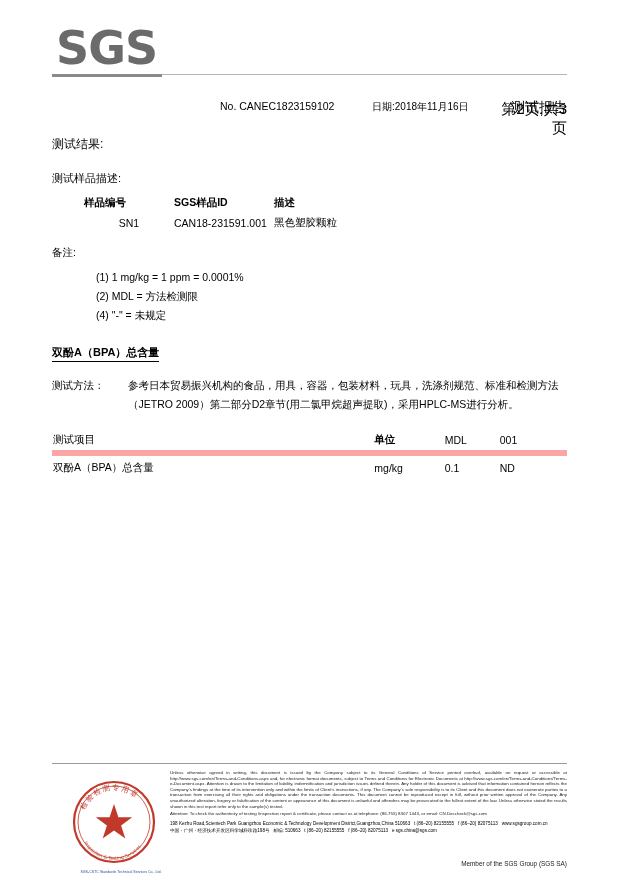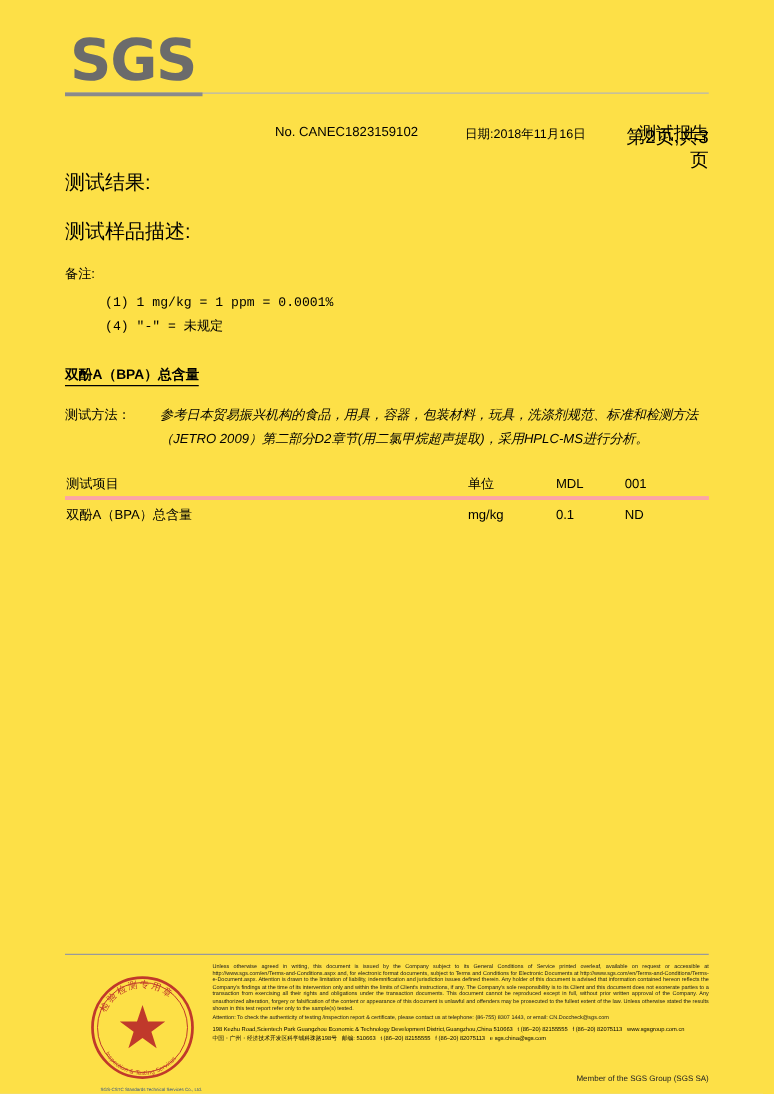--- a/index.html
+++ b/index.html
@@ -9,21 +9,21 @@
   body {
     width: 619px;
     height: 875px;
     background: #d8d8d8;
     font-family: "Liberation Sans", sans-serif;
   }
   .page {
     position: relative;
     width: 619px;
     height: 875px;
-    background: #fde047;
+    background: #ffffff;
     overflow: hidden;
   }
   .content {
     position: absolute;
     left: 52px;
     top: 22px;
     width: 515px;
   }
 
   
@@ -83,26 +83,26 @@
     font-size: 10px;
   }
   .hdr-page {
     position: absolute;
     left: 442px;
     top: 2px;
     font-size: 15px;
   }
 
   .sec-label {
-    font-size: 16px;
+    font-size: 12px;
     margin-top: 12px;
   }
 
   .sub-label {
-    font-size: 16px;
+    font-size: 11px;
     margin-top: 18px;
   }
 
   
   .sample-table {
     margin-top: 10px;
     margin-left: 32px;
     font-size: 10.5px;
     border-collapse: collapse;
   }
@@ -120,24 +120,23 @@
   .col-id  { width: 100px; }
   .col-desc{ width: 160px; }
   .sample-table td.col-no { text-align: center; }
 
   
   .notes-label {
     font-size: 10.5px;
     margin-top: 16px;
   }
   .notes {
-    margin: 8px 0 0 32px;
+    margin: 8px 0 0 44px;
     font-size: 10.5px;
     line-height: 19px;
-    font-family: Liberation Mono, monospace;
   }
 
   
   .bpa-head {
     margin-top: 20px;
     font-size: 11px;
     font-weight: bold;
     display: inline-block;
     border-bottom: 1px solid #000;
     padding-bottom: 1px;
@@ -148,38 +147,37 @@
     position: relative;
     line-height: 19px;
   }
   .method-label {
     position: absolute;
     left: 0;
     top: 0;
   }
   .method-body {
     margin-left: 76px;
-    font-style: italic;
   }
 
   
   .result-table {
     margin-top: 18px;
     width: 100%;
     border-collapse: collapse;
     font-size: 10.5px;
   }
   .result-table thead th {
     font-weight: normal;
     text-align: left;
     padding-bottom: 3px;
-    border-bottom: 3px solid #fca5a5;
+    border-bottom: 6px solid #fca5a5;
   }
   .result-table th.c-item { width: 290px; }
-  .result-table th.c-unit { width: 62px; }
+  .result-table th.c-unit { width: 62px; font-weight: bold; }
   .result-table th.c-mdl  { width: 48px; margin-left: 38px; }
   .result-table th.c-001  { width: 60px; }
   .result-table tbody td {
     padding-top: 5px;
   }
 
   
   .footer {
     position: absolute;
     left: 52px;
@@ -248,24 +246,41 @@
       <span class="doc-title">测试报告</span>
       <span class="hdr-no">No. CANEC1823159102</span>
       <span class="hdr-date">日期:2018年11月16日</span>
       <span class="hdr-page">第2页,共3页</span>
     </div>
 
     <div class="sec-label">测试结果:</div>
 
     <div class="sub-label">测试样品描述:</div>
 
+    <table class="sample-table">
+      <thead>
+        <tr>
+          <th class="col-no">样品编号</th>
+          <th class="col-id">SGS样品ID</th>
+          <th class="col-desc">描述</th>
+        </tr>
+      </thead>
+      <tbody>
+        <tr>
+          <td class="col-no">SN1</td>
+          <td class="col-id">CAN18-231591.001</td>
+          <td class="col-desc">黑色塑胶颗粒</td>
+        </tr>
+      </tbody>
+    </table>
 
     <div class="notes-label">备注:</div>
     <div class="notes">
       <div>(1) 1 mg/kg = 1 ppm = 0.0001%</div>
+      <div>(2) MDL = 方法检测限</div>
       <div>(4) "-" = 未规定</div>
     </div>
 
     <div>
       <div class="bpa-head">双酚A（BPA）总含量</div>
 
       <div class="method-row">
         <span class="method-label">测试方法：</span>
         <div class="method-body">参考日本贸易振兴机构的食品，用具，容器，包装材料，玩具，洗涤剂规范、标准和检测方法（JETRO 2009）第二部分D2章节(用二氯甲烷超声提取)，采用HPLC-MS进行分析。</div>
       </div>

